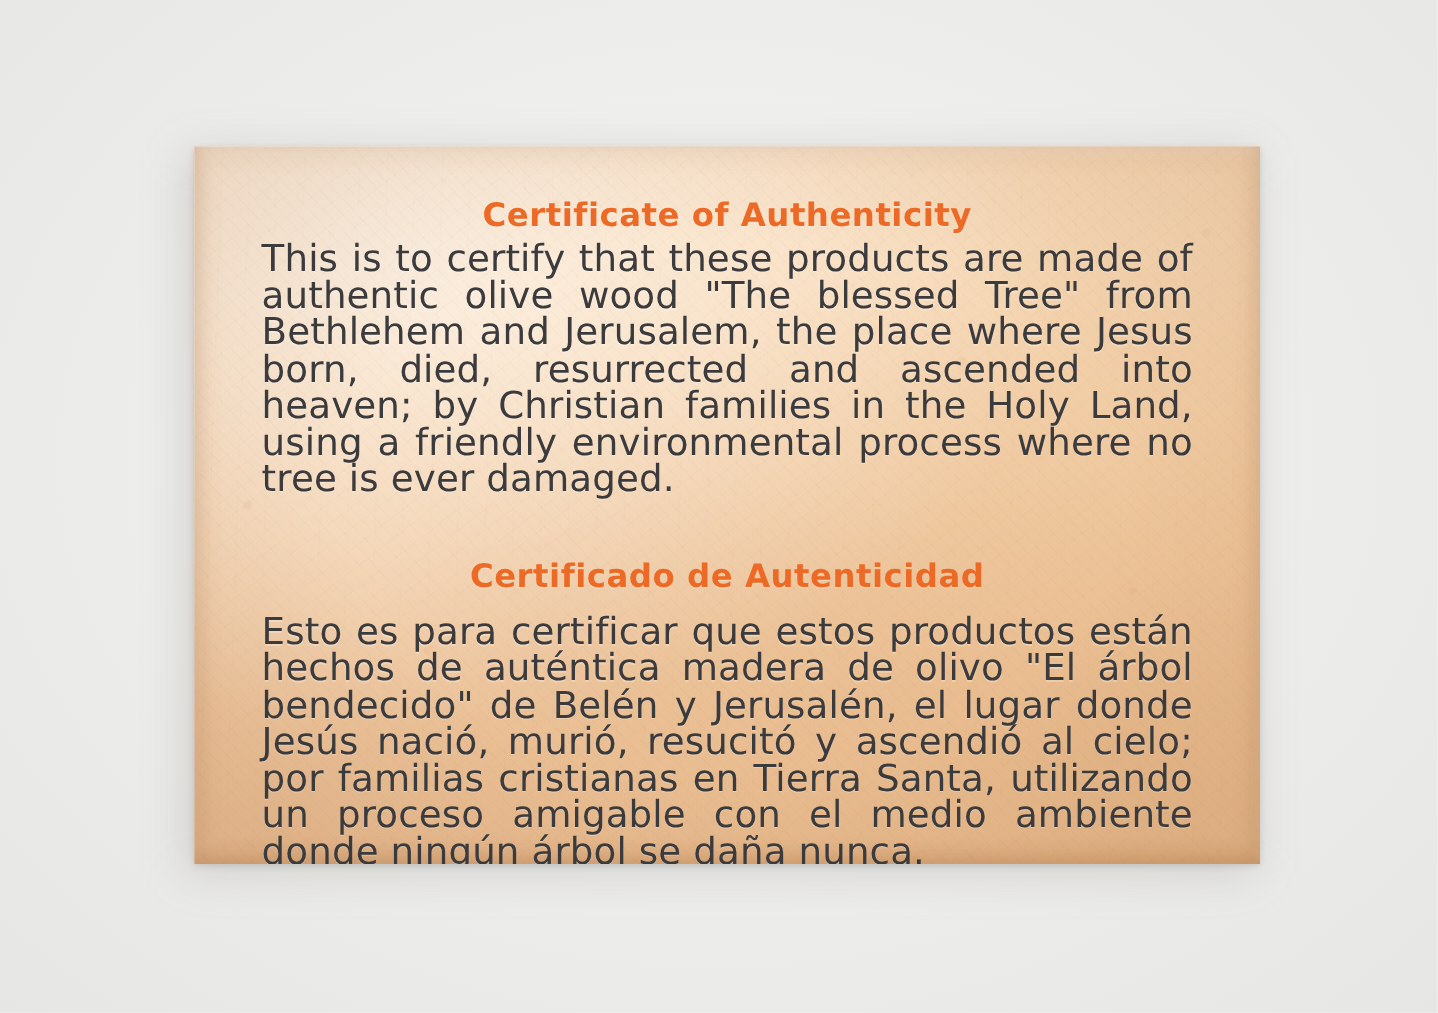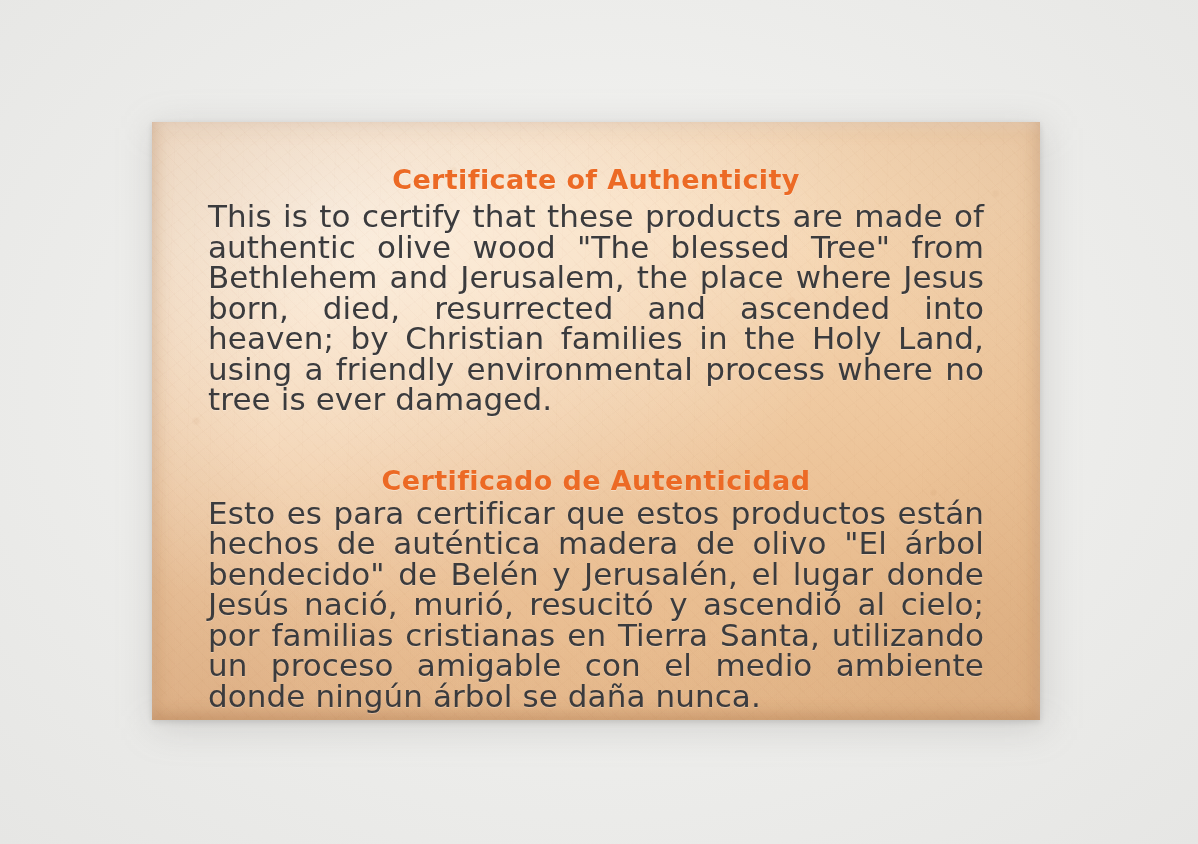--- a/index.html
+++ b/index.html
@@ -29,21 +29,21 @@
     top: 122px;
     width: 890px;
     height: 600px;
     background: rgba(120, 115, 110, 0.22);
     filter: blur(18px);
     transform: translate(-6px, 6px);
   }
 
   .certificate {
     position: absolute;
-    left: 152px;
+    left: 162px;
     top: 122px;
     width: 888px;
     height: 598px;
     overflow: hidden;
     
     background:
       radial-gradient(ellipse at 20% 15%, rgba(255,255,255,0.55) 0%, rgba(255,255,255,0) 55%),
       radial-gradient(ellipse at 85% 85%, rgba(205,140,85,0.30) 0%, rgba(205,140,85,0) 60%),
       radial-gradient(ellipse at 10% 95%, rgba(200,130,80,0.25) 0%, rgba(200,130,80,0) 55%),
       linear-gradient(160deg, #fae3c7 0%, #f7d9b6 35%, #f3cfa6 70%, #eec79b 100%);
@@ -119,21 +119,21 @@
     text-justify: inter-word;
     margin: 0;
     letter-spacing: 0.1px;
     text-shadow: 0 1px 0 rgba(255,255,255,0.25);
   }
 
   .block-es {
     margin-top: 50px;
   }
   .block-es .heading {
-    margin-bottom: 2px;
+    margin-bottom: 16px;
   }
 </style>
 </head>
 <body>
 
 <div class="stage">
 
   <div class="card-shadow"></div>
 
   <div class="certificate">

